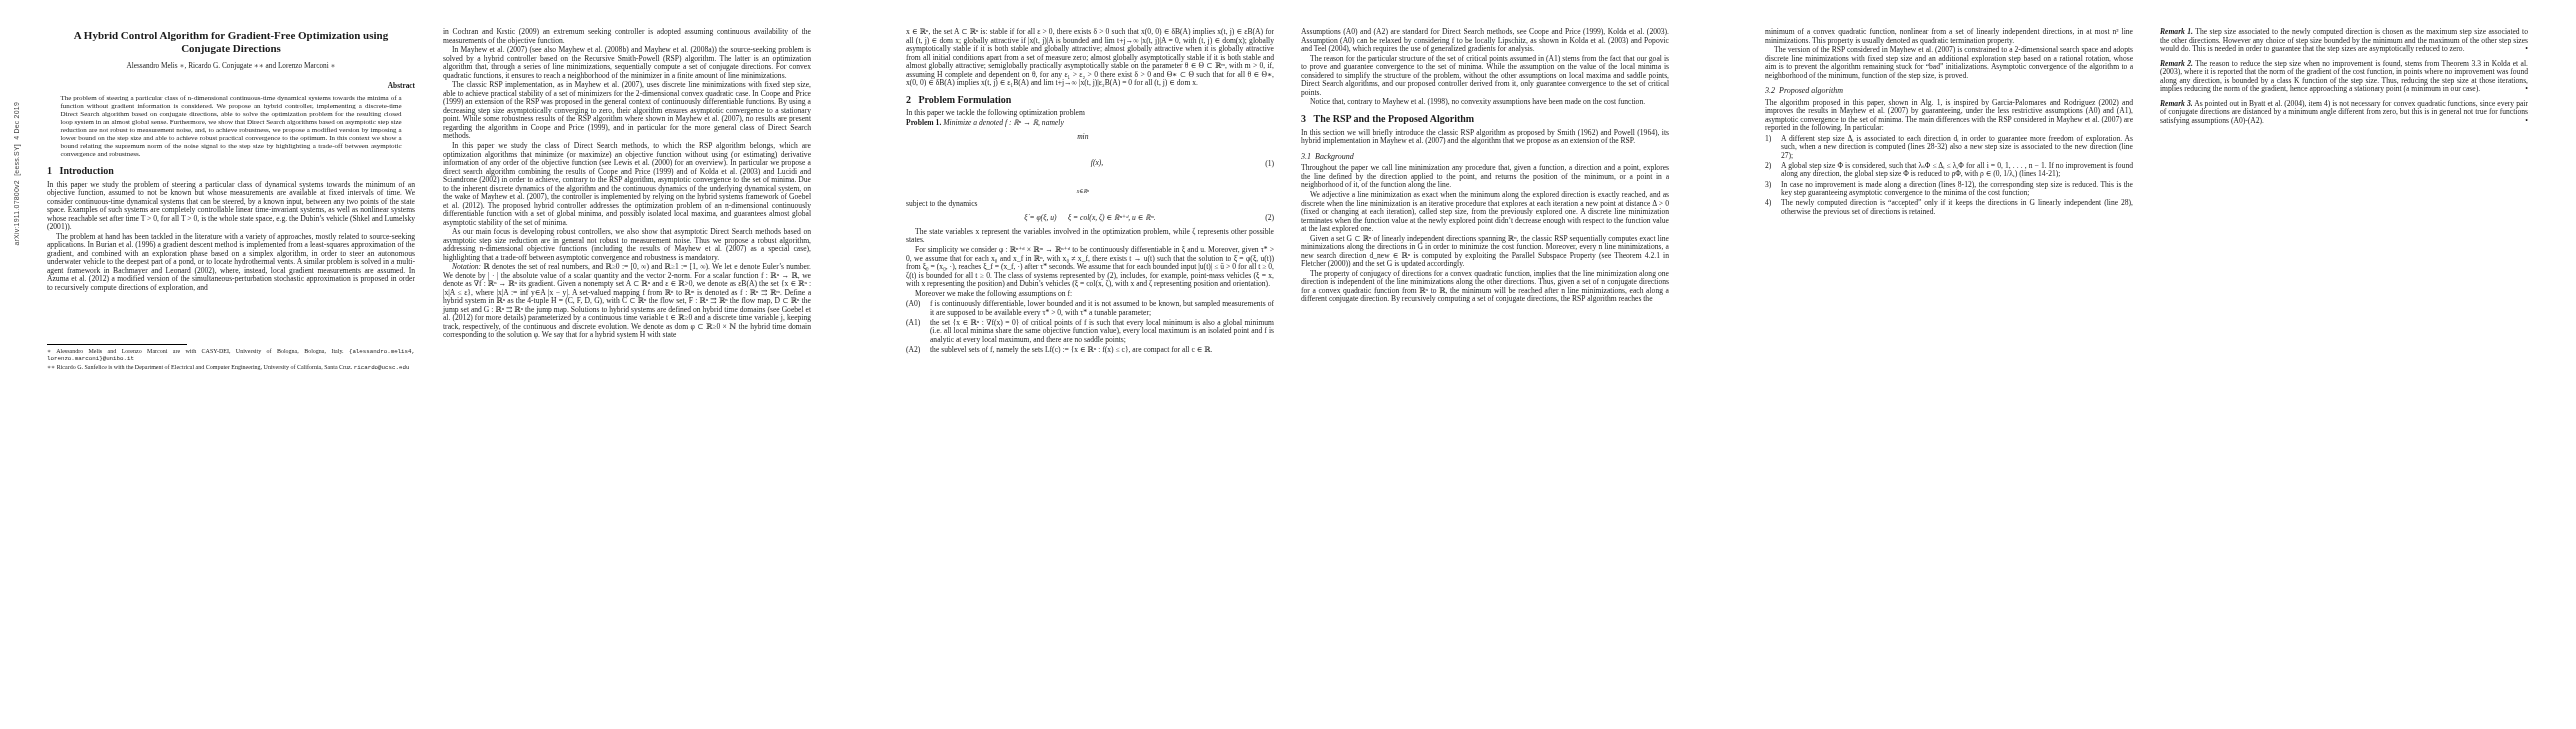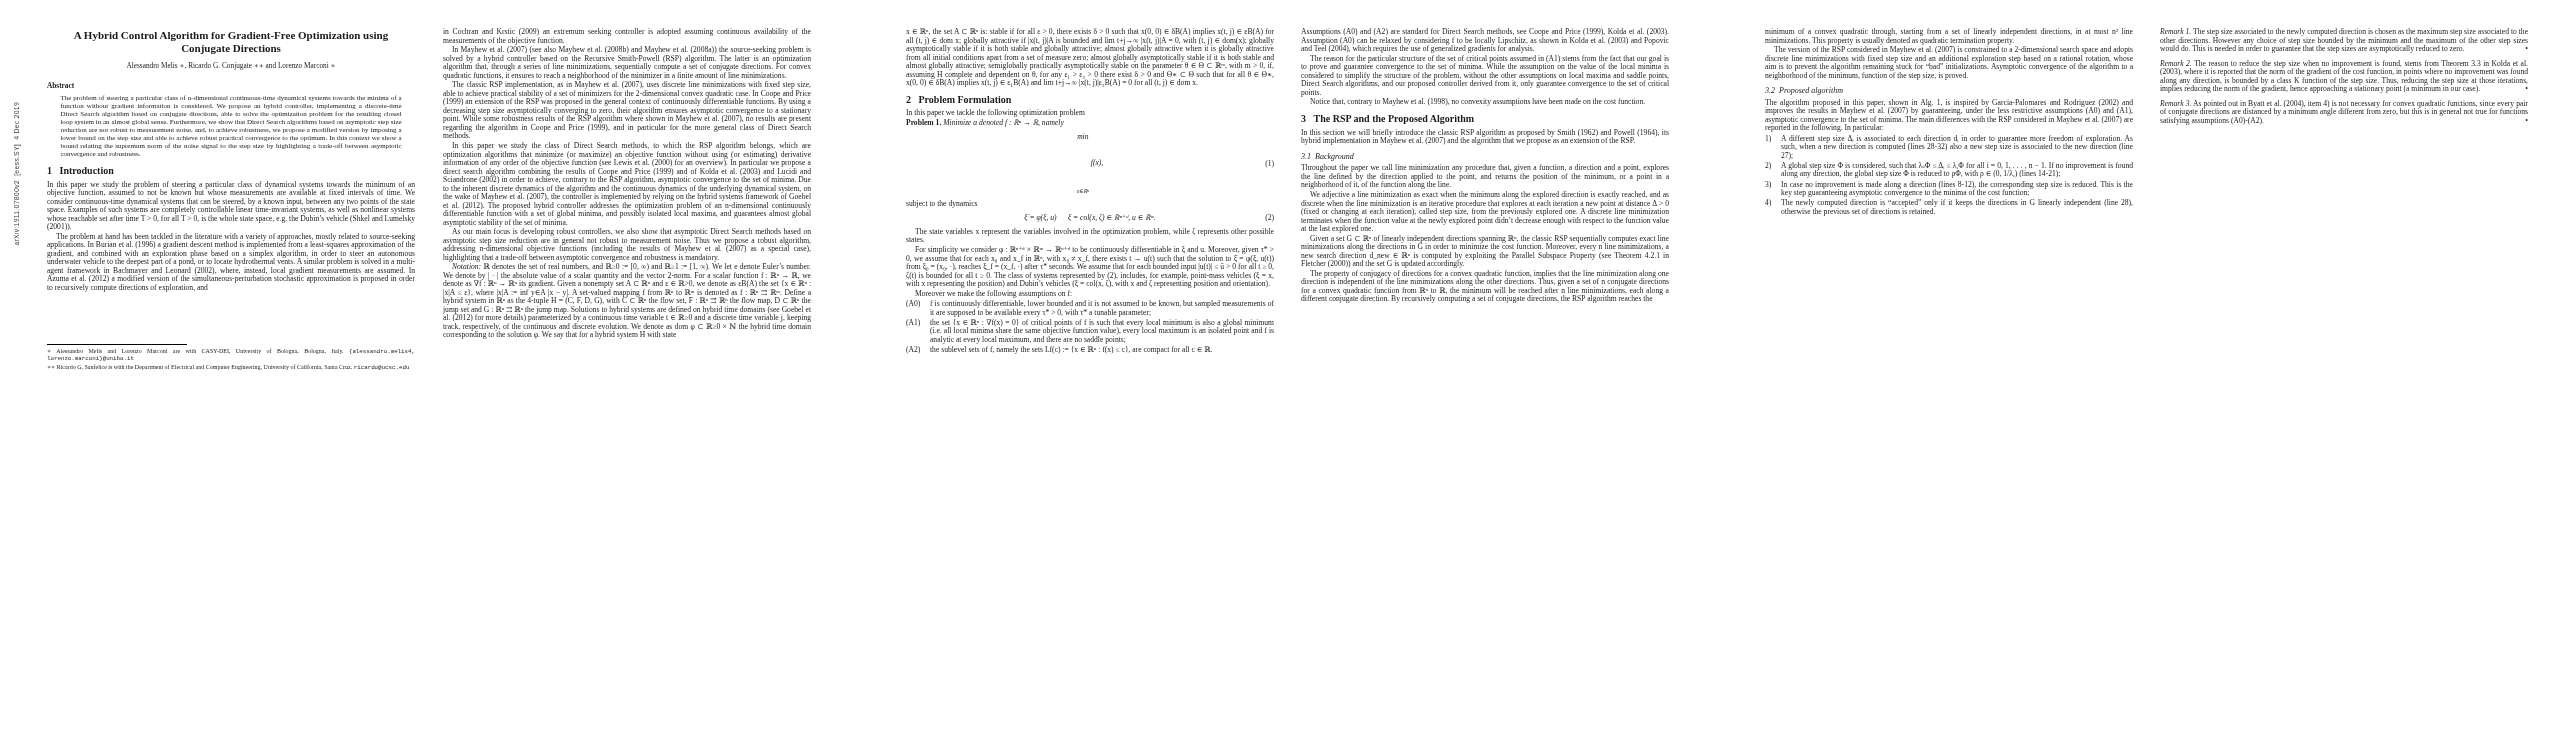--- a/index.html
+++ b/index.html
@@ -18,39 +18,39 @@
     white-space:nowrap;
   }
   .col {
     position:absolute; top:28px; width:368px;
     font-size:7.6px; line-height:8.5px; text-align:justify;
   }
   #col1{left:47px;} #col2{left:443px;} #col3{left:906px;}
   #col4{left:1301px;} #col5{left:1765px;} #col6{left:2160px;}
   .title { text-align:center; font-weight:bold; font-size:11px; line-height:12.8px; margin:1.2px 17px 7.3px; }
   .authors { text-align:center; font-size:7.3px; margin-bottom:11px; }
-  .abs-head { text-align:left; font-weight:bold; font-size:7.3px; margin-bottom:3.6px; }
+  .abs-head { text-align:right; font-weight:bold; font-size:7.3px; margin-bottom:3.6px; }
   .abstract { font-size:7px; line-height:8px; margin:0 13.4px 8.5px; text-align:justify; }
   .sec { font-weight:bold; font-size:10px; line-height:9.7px; margin:7.3px 0 4.9px; text-align:left; }
   .subsec { font-style:italic; font-size:8px; line-height:9px; margin:6px 0 3.6px; text-align:left; }
   .para { margin-bottom:1.2px; text-indent:9px; }
   .noind { text-indent:0; }
   .notlabel { font-style:italic; }
   .plabel { font-weight:bold; }
   .ptext { font-style:italic; }
   .eq { position:relative; text-align:center; margin:5.5px 0; font-style:italic; text-indent:0; }
   .eq-num { position:absolute; right:0; top:50%; transform:translateY(-50%); font-style:normal; }
   .minop { display:inline-flex; flex-direction:column; align-items:center; vertical-align:middle;gap:48px; }
   .minsub { font-size:5.5px; line-height:5.5px; margin-top:-0.6px; }
   .hitem { display:flex; margin:1.8px 0; text-indent:0; }
   .hitem .lbl { flex:0 0 24px; }
   .hitem .lbl-n { flex:0 0 16px; }
   .hitem .txt { flex:1; text-align:justify; }
   .remark { margin-bottom:6px; text-align:justify; text-indent:0; }
-  .rlabel { font-weight:normal; font-style:italic; }
+  .rlabel { font-weight:bold; font-style:italic; }
   .endmark { float:right; }
   .footnotes { position:absolute; top:316px; left:0; width:100%; font-size:6px; line-height:7px; }
   .fn-rule { width:140px; border-top:0.6px solid #000; margin-bottom:3px; }
   .footnote { text-align:justify; margin-bottom:1.8px; }
   .mono { font-family:"Liberation Mono","DejaVu Sans Mono",monospace; font-size:5.8px; }
 </style>
 </head>
 <body>
 
 <div class="watermark">arXiv:1911.07800v2&nbsp;&nbsp;[eess.SY]&nbsp;&nbsp;4 Dec 2019</div>
@@ -132,21 +132,21 @@
   <div class="sec">3&nbsp;&nbsp;&nbsp;The RSP and the Proposed Algorithm</div>
   <div class="para noind">In this section we will briefly introduce the classic RSP algorithm as proposed by Smith (1962) and Powell (1964), its hybrid implementation in Mayhew et al. (2007) and the algorithm that we propose as an extension of the RSP.</div>
   <div class="subsec">3.1&nbsp;&nbsp;Background</div>
   <div class="para noind">Throughout the paper we call line minimization any procedure that, given a function, a direction and a point, explores the line defined by the direction applied to the point, and returns the position of the minimum, or a point in a neighborhood of it, of the function along the line.</div>
   <div class="para">We adjective a line minimization as exact when the minimum along the explored direction is exactly reached, and as discrete when the line minimization is an iterative procedure that explores at each iteration a new point at distance Δ &gt; 0 (fixed or changing at each iteration), called step size, from the previously explored one. A discrete line minimization terminates when the function value at the newly explored point didn’t decrease enough with respect to the function value at the last explored one.</div>
   <div class="para">Given a set G ⊂ ℝⁿ of linearly independent directions spanning ℝⁿ, the classic RSP sequentially computes exact line minimizations along the directions in G in order to minimize the cost function. Moreover, every n line minimizations, a new search direction d_new ∈ ℝⁿ is computed by exploiting the Parallel Subspace Property (see Theorem 4.2.1 in Fletcher (2000)) and the set G is updated accordingly.</div>
   <div class="para">The property of conjugacy of directions for a convex quadratic function, implies that the line minimization along one direction is independent of the line minimizations along the other directions. Thus, given a set of n conjugate directions for a convex quadratic function from ℝⁿ to ℝ, the minimum will be reached after n line minimizations, each along a different conjugate direction. By recursively computing a set of conjugate directions, the RSP algorithm reaches the</div>
 </div>
 
 <div class="col" id="col5">
-  <div class="para noind">minimum of a convex quadratic through, starting from a set of linearly independent directions, in at most n² line minimizations. This property is usually denoted as quadratic termination property.</div>
+  <div class="para noind">minimum of a convex quadratic function, nonlinear from a set of linearly independent directions, in at most n² line minimizations. This property is usually denoted as quadratic termination property.</div>
   <div class="para">The version of the RSP considered in Mayhew et al. (2007) is constrained to a 2-dimensional search space and adopts discrete line minimizations with fixed step size and an additional exploration step based on a rational rotation, whose aim is to prevent the algorithm remaining stuck for “bad” initializations. Asymptotic convergence of the algorithm to a neighborhood of the minimum, function of the step size, is proved.</div>
   <div class="subsec">3.2&nbsp;&nbsp;Proposed algorithm</div>
   <div class="para noind">The algorithm proposed in this paper, shown in Alg. 1, is inspired by Garcia-Palomares and Rodriguez (2002) and improves the results in Mayhew et al. (2007) by guaranteeing, under the less restrictive assumptions (A0) and (A1), asymptotic convergence to the set of minima. The main differences with the RSP considered in Mayhew et al. (2007) are reported in the following. In particular:</div>
   <div class="hitem">
     <span class="lbl lbl-n">1)</span>
     <span class="txt">A different step size Δᵢ is associated to each direction dᵢ in order to guarantee more freedom of exploration. As such, when a new direction is computed (lines 28-32) also a new step size is associated to the new direction (line 27);</span>
   </div>
   <div class="hitem">
     <span class="lbl lbl-n">2)</span>
     <span class="txt">A global step size Φ is considered, such that λₛΦ ≤ Δᵢ ≤ λₑΦ for all i = 0, 1, . . . , n − 1. If no improvement is found along any direction, the global step size Φ is reduced to ρΦ, with ρ ∈ (0, 1/λₑ) (lines 14-21);</span>

